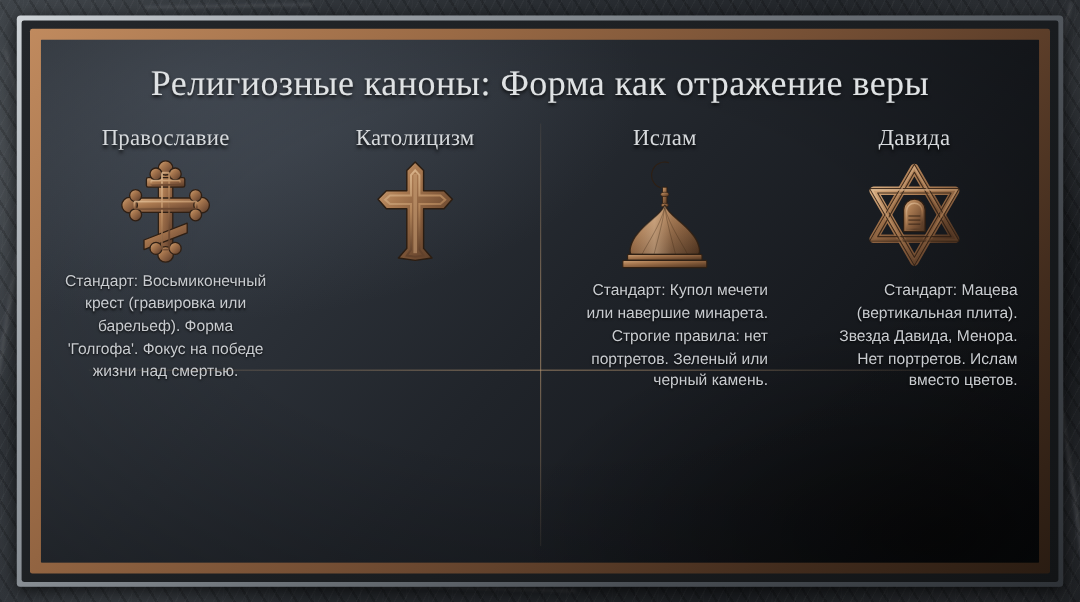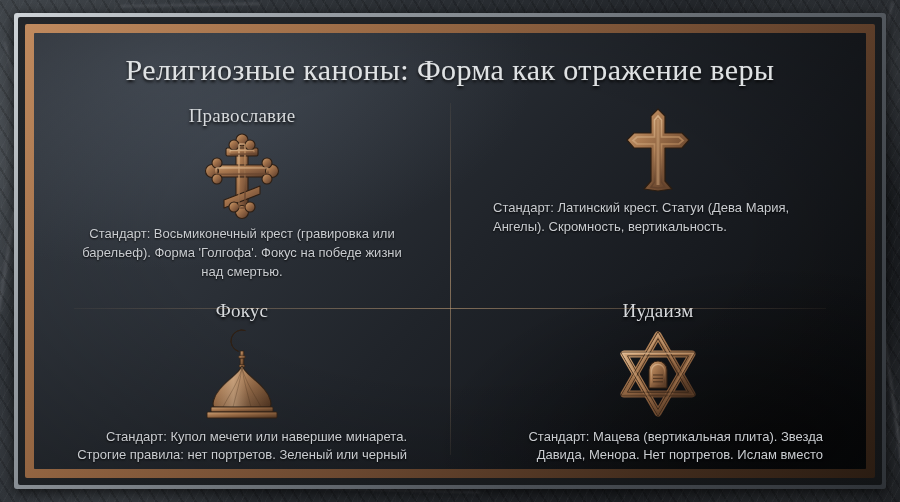--- a/index.html
+++ b/index.html
@@ -109,21 +109,21 @@
     text-shadow: 0 2px 3px rgba(0,0,0,0.85), 0 0 1px rgba(255,255,255,0.35);
     z-index: 4;
   }
 
   
   .grid {
     position: absolute;
     left: 0; right: 0;
     top: 64px; bottom: 0;
     display: grid;
-    grid-template-columns: 1fr 1fr;
+    grid-template-columns: 1fr 1fr 1fr 1fr;
     grid-template-rows: 1fr 1fr;
     z-index: 3;
   }
   .quad {
     position: relative;
     display: flex;
     flex-direction: column;
     align-items: center;
     padding: 8px 18px 10px;
   }
@@ -253,20 +253,21 @@
                   <rect x="35" y="12" width="6" height="64" rx="1"></rect>
                   <rect x="12" y="36" width="52" height="6" rx="1"></rect>
                   <rect x="26" y="18.5" width="24" height="3.5" rx="1"></rect>
                 </g>
               </svg>
             </div>
             <div class="q-desc">Стандарт: Восьмиконечный крест (гравировка или барельеф). Форма 'Голгофа'. Фокус на победе жизни над смертью.</div>
           </div>
 
           <div class="quad top">
+            <div class="q-heading">Католицизм</div>
             <div class="q-icon">
               <svg width="68" height="86" viewBox="0 0 68 86">
                 <defs>
                   <linearGradient id="bz2" x1="0" y1="0" x2="1" y2="1">
                     <stop offset="0%" stop-color="#d6ab80"></stop>
                     <stop offset="30%" stop-color="#ab7b52"></stop>
                     <stop offset="65%" stop-color="#7a5336"></stop>
                     <stop offset="100%" stop-color="#4a3120"></stop>
                   </linearGradient>
                   <linearGradient id="bz2b" x1="0" y1="0" x2="0.3" y2="1">
@@ -286,25 +287,24 @@
                 <path d="M34 9
                          L37.5 13 L37.5 30
                          L55 30 L59 33.5 L55 37 L37.5 37
                          L37.5 75 L41 80 L34 81 L27 80 L30.5 75
                          L30.5 37 L13 37 L9 33.5 L13 30 L30.5 30
                          L30.5 13 Z" fill="none" stroke="url(#bz2b)" stroke-width="1.7" opacity="0.9"></path>
 
                 <rect x="32.5" y="12" width="3" height="66" fill="#caa077" opacity="0.55"></rect>
               </svg>
             </div>
-            <div class="q-desc left">Стандарт: Латинский крест. Статуи (Дева Мария, Ангелы). Скромность, вертикальность.</div>
           </div>
 
           <div class="quad bottom">
-            <div class="q-heading">Фокус</div>
+            <div class="q-heading">Ислам</div>
             <div class="q-icon">
               <svg width="96" height="94" viewBox="0 0 96 94">
                 <defs>
                   <linearGradient id="bz3" x1="0.1" y1="0" x2="0.95" y2="1">
                     <stop offset="0%" stop-color="#c79b70"></stop>
                     <stop offset="30%" stop-color="#a5764e"></stop>
                     <stop offset="62%" stop-color="#7c5536"></stop>
                     <stop offset="100%" stop-color="#4d3320"></stop>
                   </linearGradient>
                   <linearGradient id="bz3hl" x1="0" y1="0" x2="1" y2="0">
@@ -340,21 +340,21 @@
                 </g>
 
                 <rect x="17" y="80" width="62" height="5" rx="1" fill="url(#bz3)" stroke="#2f2014" stroke-width="0.9"></rect>
                 <rect x="13" y="85" width="70" height="6" rx="1" fill="url(#bz3)" stroke="#2f2014" stroke-width="0.9"></rect>
               </svg>
             </div>
             <div class="q-desc">Стандарт: Купол мечети или навершие минарета. Строгие правила: нет портретов. Зеленый или черный камень.</div>
           </div>
 
           <div class="quad bottom">
-            <div class="q-heading">Иудаизм</div>
+            <div class="q-heading">Давида</div>
             <div class="q-icon">
               <svg width="92" height="88" viewBox="0 0 92 88">
                 <defs>
                   <linearGradient id="bz4" x1="0" y1="0" x2="1" y2="1">
                     <stop offset="0%" stop-color="#d2a67a"></stop>
                     <stop offset="32%" stop-color="#a97a51"></stop>
                     <stop offset="66%" stop-color="#7a5336"></stop>
                     <stop offset="100%" stop-color="#4a3120"></stop>
                   </linearGradient>
                   <linearGradient id="bz4b" x1="0" y1="0" x2="0.5" y2="1">

